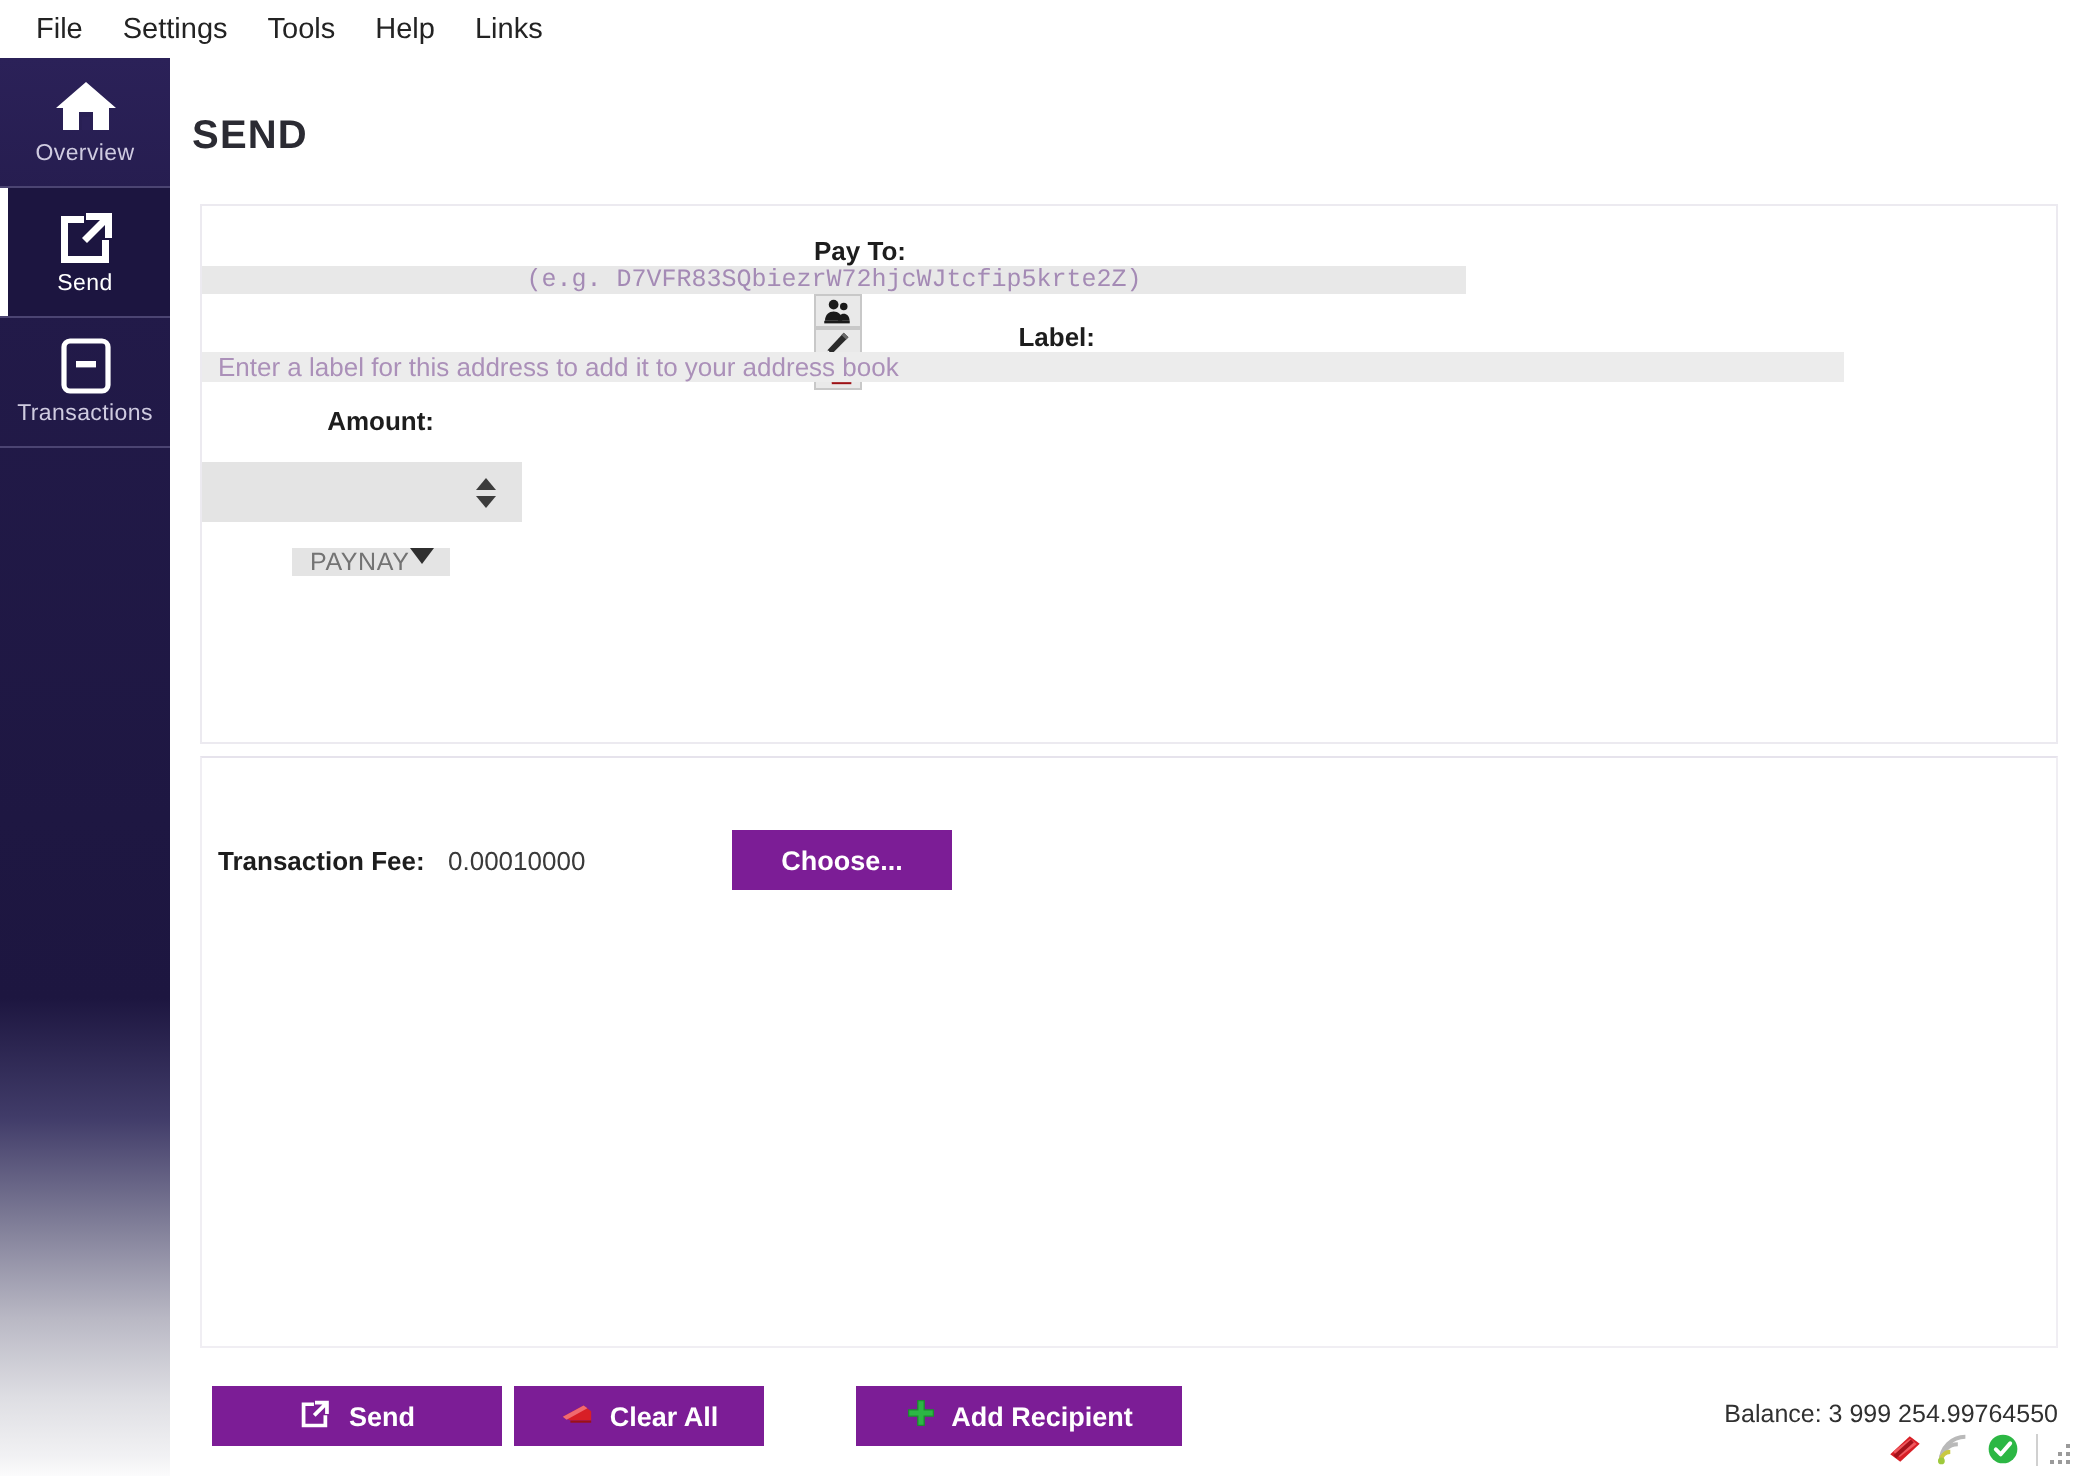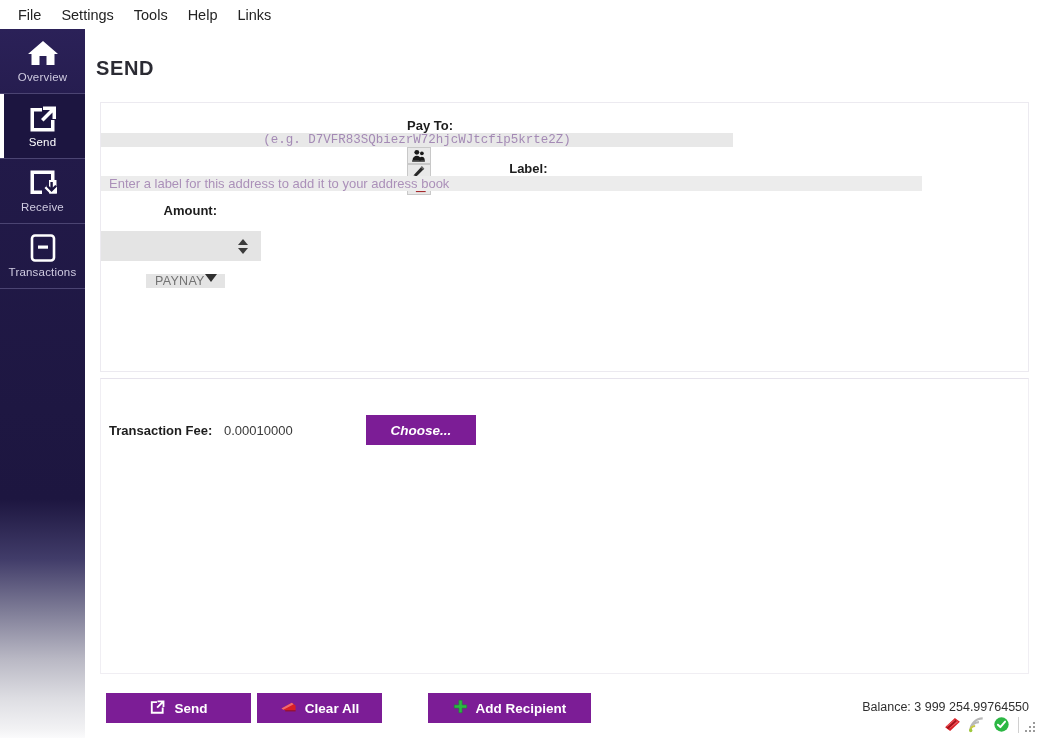--- a/index.html
+++ b/index.html
@@ -248,21 +248,20 @@
     position: absolute;
     left: 265px; top: 36px;
     width: 110px; height: 30px;
     background: #7c1d96;
     color: #ffffff;
     border: none;
     font-family: "Liberation Sans", sans-serif;
     font-size: 13.5px;
     font-weight: bold;
     cursor: pointer;
-    font-style: italic;
   }
 
   
   #bottom-bar {
     position: absolute;
     left: 15px; top: 652px;
     width: 929px; height: 45px;
   }
   .action-btn {
     position: absolute;
@@ -353,31 +352,20 @@
   <div class="side-item selected">
     <div class="ico">
       <svg width="32" height="30" viewBox="0 0 32 30">
         <path d="M3.5 5 L15 5 L15 8.5 L7 8.5 L7 25 L24 25 L24 17 L27.5 17 L27.5 28.5 L3.5 28.5 Z" fill="#ffffff"></path>
         <path d="M16 3.5 L29 3.5 L29 16 L25.5 16 L25.5 9.5 L16.5 18.5 L14 16 L23 7 L16 7 Z" fill="#ffffff"></path>
       </svg>
     </div>
     <div class="side-label">Send</div>
   </div>
 
-  <div class="side-item">
-    <div class="ico">
-      <svg width="32" height="30" viewBox="0 0 32 30">
-        <path d="M3.5 2.5 L27.5 2.5 L27.5 14 L24 14 L24 6 L7 6 L7 22.5 L15 22.5 L15 26 L3.5 26 Z" fill="#ffffff"></path>
-        <path d="M26.5 13 L26.5 21.5 L30 18 L30 25.5 L23 25.5 L17.5 20 L20 17.5 L23 20.5 L23 13 Z" fill="#ffffff"></path>
-        <path d="M22 12 L29.5 12 L29.5 25.5 L22 25.5 Z" fill="#ffffff"></path>
-        <path d="M25.8 14 L25.8 19.4 L28.3 16.9 L30 18.6 L24.6 24 L19.2 18.6 L20.9 16.9 L23.4 19.4 L23.4 14 Z" fill="#1c1540"></path>
-      </svg>
-    </div>
-    <div class="side-label">Receive</div>
-  </div>
 
   <div class="side-item">
     <div class="ico">
       <svg width="28" height="30" viewBox="0 0 28 30">
         <rect x="3" y="2.5" width="22" height="25" rx="3" ry="3" fill="none" stroke="#ffffff" stroke-width="2.6"></rect>
         <rect x="9" y="12.5" width="10" height="3.2" fill="#ffffff"></rect>
       </svg>
     </div>
     <div class="side-label">Transactions</div>
   </div>

